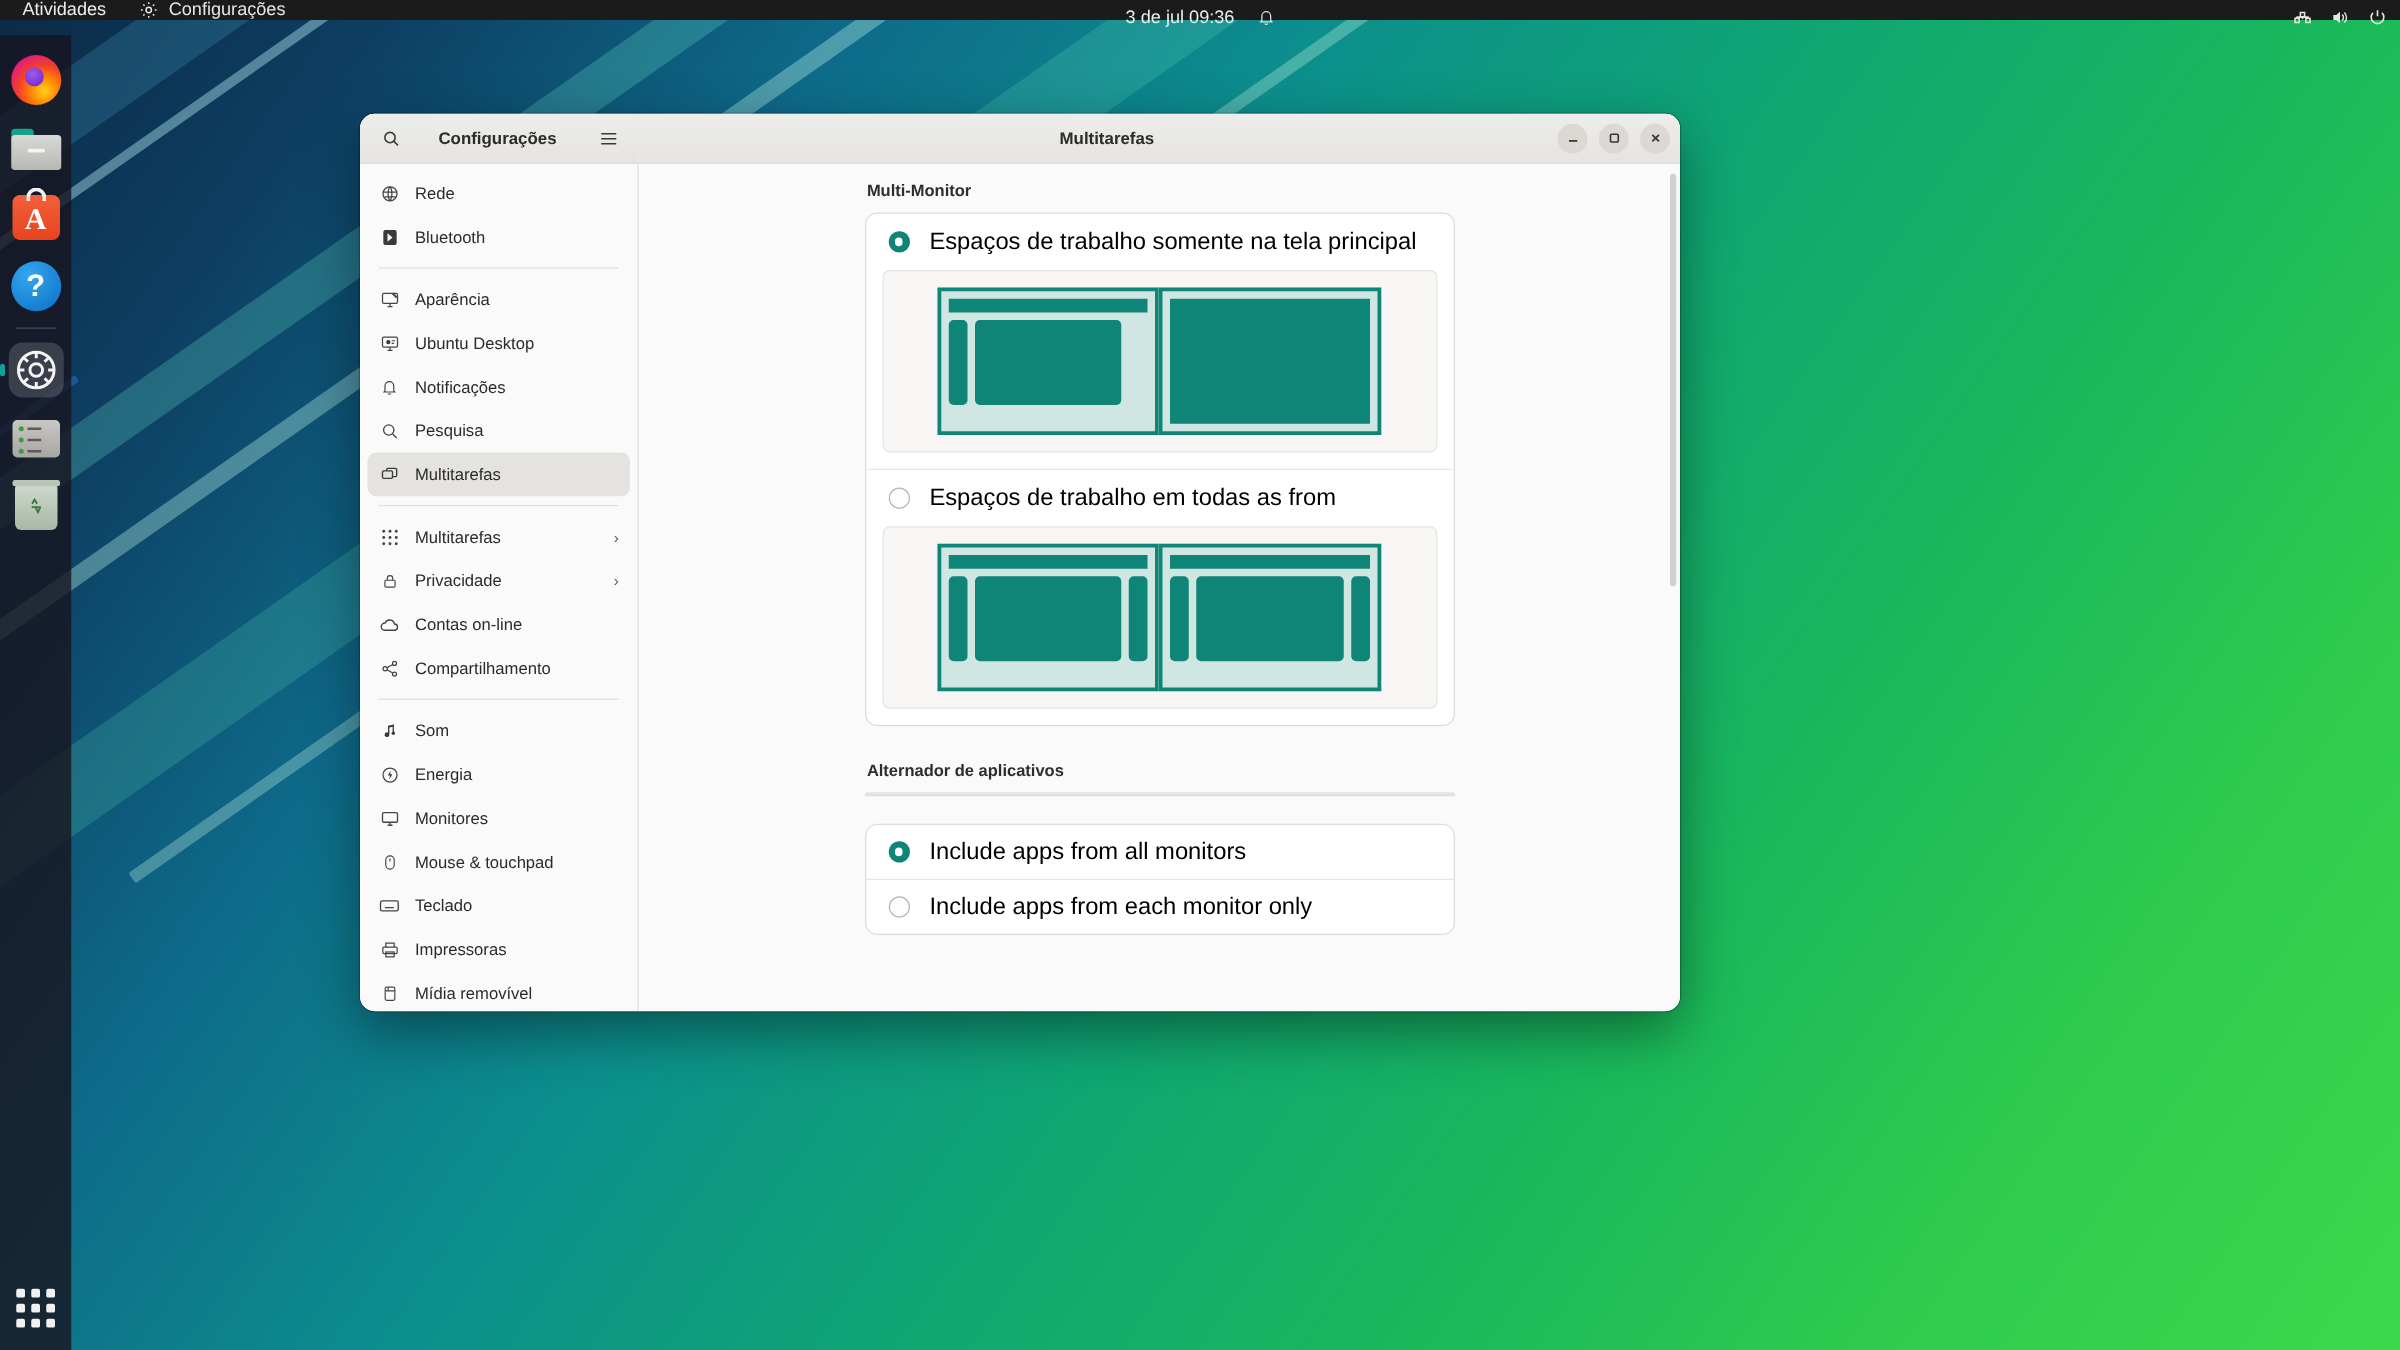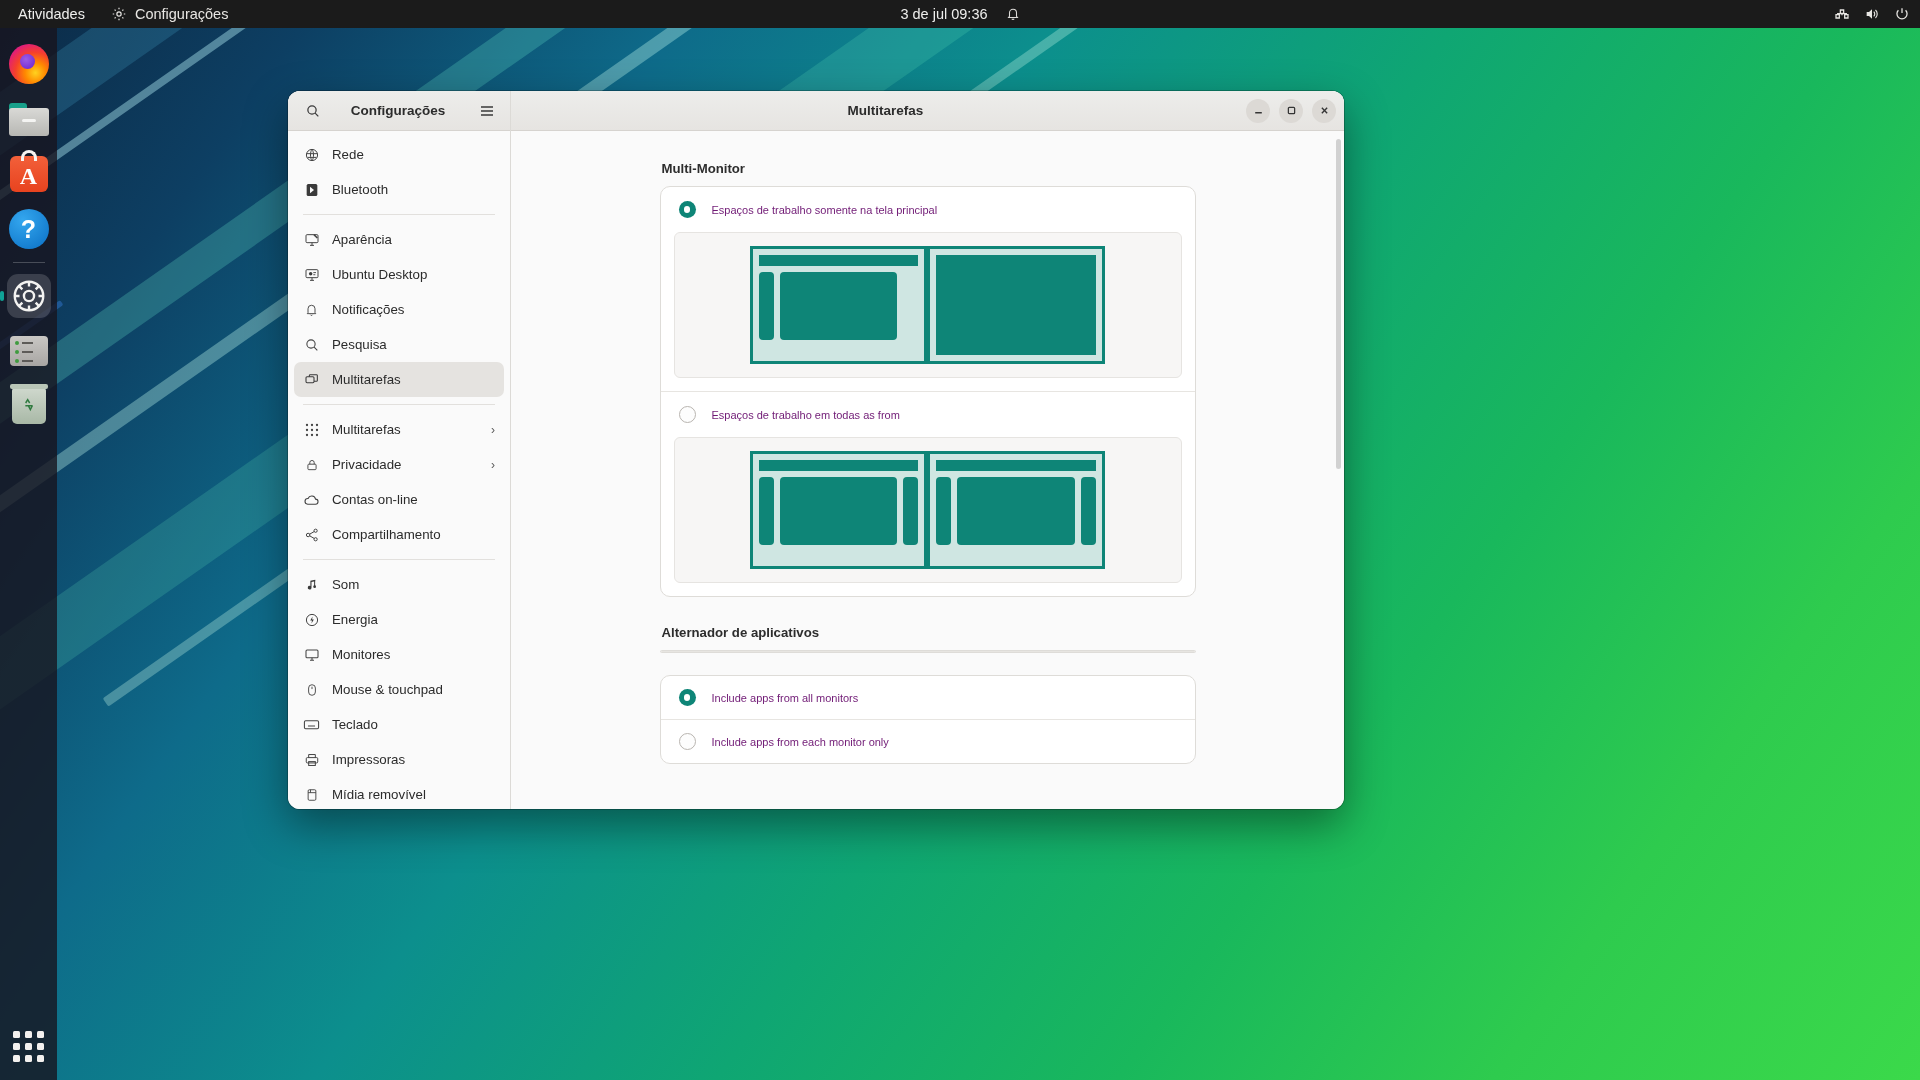--- a/index.html
+++ b/index.html
@@ -28,21 +28,21 @@
   }
   .wp-streak {
     position: absolute;
     transform-origin: top left;
     transform: rotate(55deg);
     border-radius: 2px;
   }
 
   
   #topbar {
-    position: absolute; left: 0; top: 0; width: 1920px; height: 28px;
+    position: absolute; left: 0; top: 0; width: 1920px; height: 16px;
     background: #1b1b1b;
     display: flex; align-items: center;
     color: #e8e6e3; font-size: 14.5px;
     z-index: 50;
   }
   #activities { padding: 0 14px 0 18px; cursor: default; color: #eeeeec; }
   #appmenu { display: flex; align-items: center; gap: 8px; padding: 0 12px; }
   #appmenu .gear { width: 16px; height: 16px; }
   #clockwrap {
     position: absolute; left: 0; right: 0; top: 0; height: 28px;
@@ -158,33 +158,33 @@
     border-bottom: 1px solid #d6d3cf;
     display: flex; align-items: center; padding: 0 8px 0 14px;
   }
   #content-title { flex: 1; text-align: center; font-size: 13.5px; font-weight: 700; color: #2c2c2c; }
   #winctl { display: flex; align-items: center; gap: 9px; }
   .wbtn { width: 24px; height: 24px; border-radius: 50%; background: #dcd9d5;
     display: flex; align-items: center; justify-content: center; color: #3a3a3a; }
   #content-scroll {
     flex: 1; overflow: hidden; padding: 14px 0 0 0; position: relative;
   }
-  #content-inner { width: 536px; margin: 16px auto; }
+  #content-inner { width: 472px; margin: 0 auto; }
 
   .sec-title { font-size: 13.2px; font-weight: 700; color: #2d2d2d; margin: 0 0 10px 2px; }
   .sec-title.t2 { margin-top: 28px; }
 
   .card {
     background: #ffffff; border: 1px solid #dedcd8; border-radius: 10px;
     overflow: hidden;
   }
   .card-gap { height: 22px; }
   .opt-row { display: flex; align-items: center; gap: 16px; padding: 0 18px; height: 43px; }
   .opt-row.tall { height: 45px; }
-  .opt-label { font-size: 11px; color: #701a75; }
+  .opt-label { font-size: 19px; color: #000000; }
   .row-div { height: 1px; background: #e7e5e1; }
 
   .radio { width: 17px; height: 17px; border-radius: 50%; flex: 0 0 17px; position: relative; }
   .radio.off { border: 1.6px solid #b9b5b0; background: #fdfdfd; }
   .radio.on { background: #0e8577; }
   .radio.on::after { content: ""; position: absolute; left: 5.2px; top: 5.2px;
     width: 6.6px; height: 6.6px; border-radius: 50%; background: #ffffff; }
 
   .illo-wrap { margin: 0 13px 13px 13px; background: #f7f6f5; border: 1px solid #e6e4e1;
     border-radius: 6px; padding: 13px 0; display: flex; justify-content: center; }

